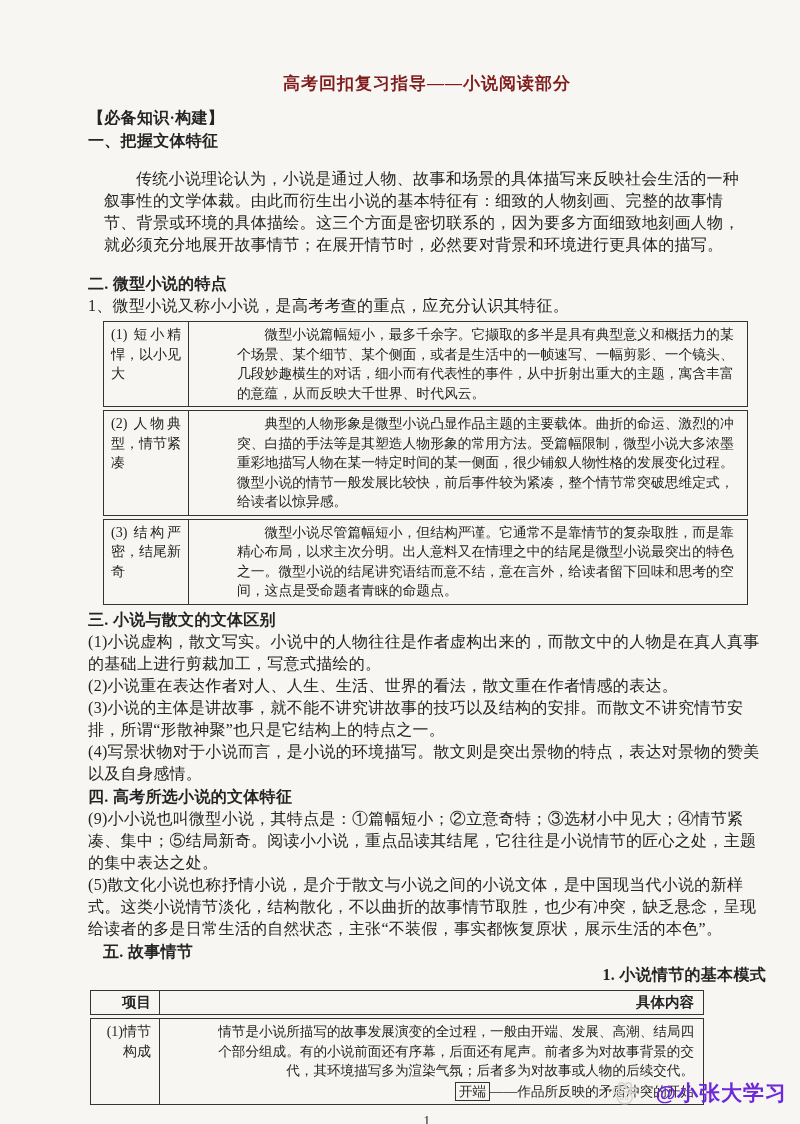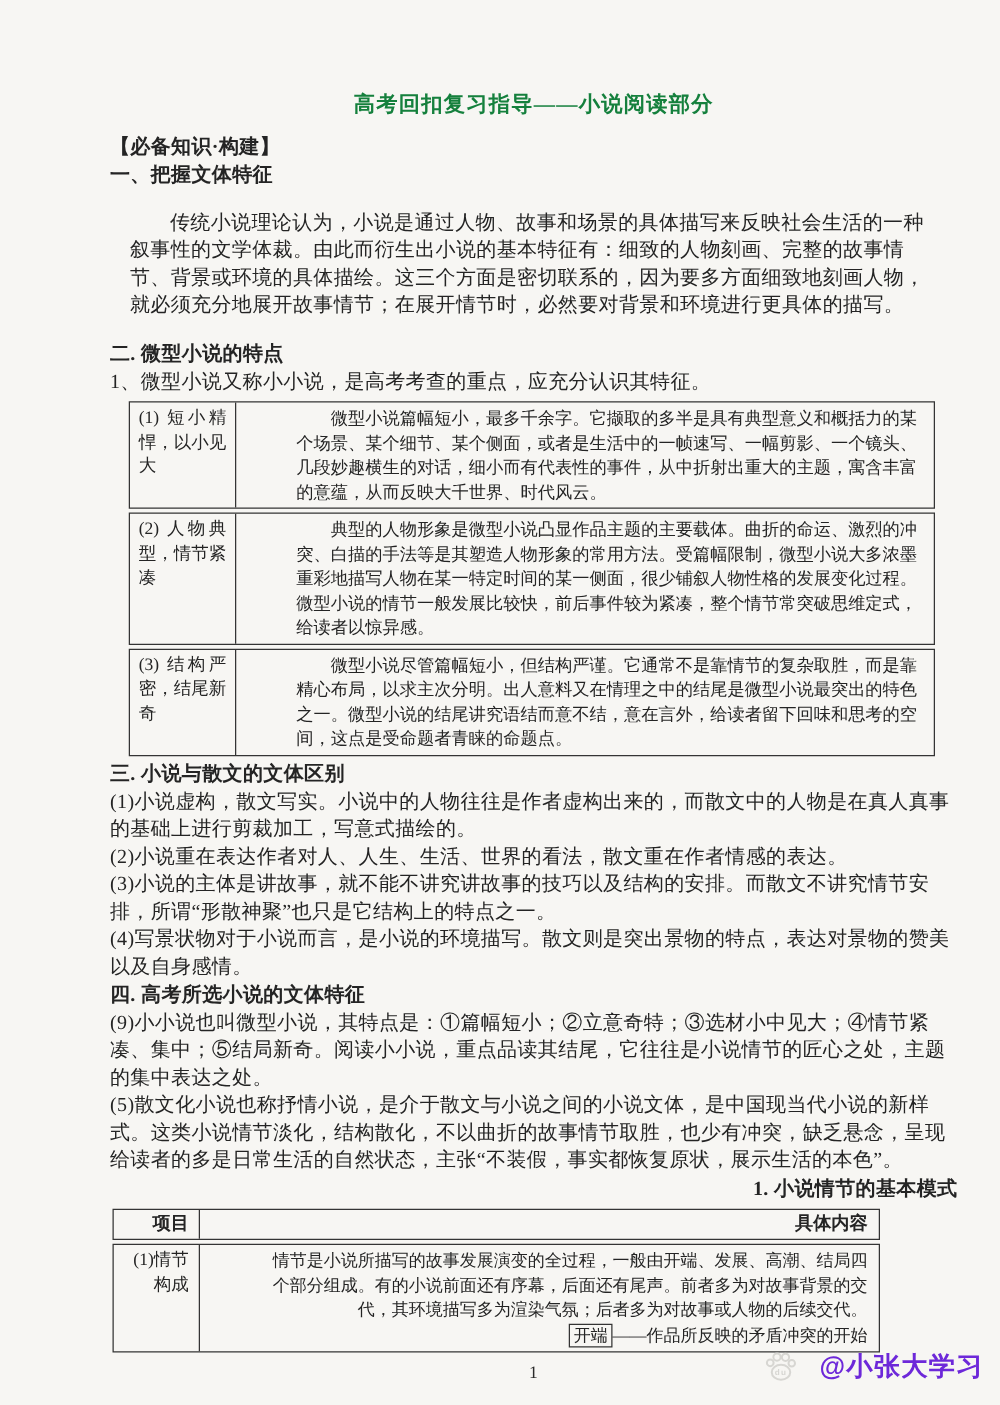--- a/index.html
+++ b/index.html
@@ -9,21 +9,21 @@
     position:relative;
     overflow:hidden;
     font-family:"Liberation Serif","DejaVu Serif",serif;
     color:#242424;
   }
   .content{
     position:absolute;left:88px;top:72px;width:678px;
   }
   .doc-title{
     text-align:center;font-weight:bold;font-size:17px;
-    letter-spacing:1px;line-height:24px;margin-bottom:10px;color:#15803d;
+    letter-spacing:1px;line-height:24px;margin-bottom:10px;color:#7f1d1d;
   }
   .bold-line{font-weight:bold;font-size:16px;line-height:23px;letter-spacing:0.3px;}
   .heading{font-weight:bold;font-size:16px;line-height:23px;letter-spacing:0.3px;}
   .body-line{font-size:16px;line-height:22px;letter-spacing:0.3px;}
   .para{font-size:16px;line-height:22px;letter-spacing:0.3px;text-indent:2em;margin:16px;}
   .item{font-size:16px;line-height:22px;letter-spacing:0.3px;}
 
   
   .t1{margin:4px 0 3px 15px;width:645px;}
   .trow{display:flex;border:1.6px solid #343434;margin-bottom:3px;background:transparent;gap:40px;}
@@ -96,20 +96,21 @@
     <div class="heading">三. 小说与散文的文体区别</div>
     <div class="item">(1)小说虚构，散文写实。小说中的人物往往是作者虚构出来的，而散文中的人物是在真人真事的基础上进行剪裁加工，写意式描绘的。</div>
     <div class="item">(2)小说重在表达作者对人、人生、生活、世界的看法，散文重在作者情感的表达。</div>
     <div class="item">(3)小说的主体是讲故事，就不能不讲究讲故事的技巧以及结构的安排。而散文不讲究情节安排，所谓“形散神聚”也只是它结构上的特点之一。</div>
     <div class="item">(4)写景状物对于小说而言，是小说的环境描写。散文则是突出景物的特点，表达对景物的赞美以及自身感情。</div>
 
     <div class="heading">四. 高考所选小说的文体特征</div>
     <div class="item">(9)小小说也叫微型小说，其特点是：①篇幅短小；②立意奇特；③选材小中见大；④情节紧凑、集中；⑤结局新奇。阅读小小说，重点品读其结尾，它往往是小说情节的匠心之处，主题的集中表达之处。</div>
     <div class="item">(5)散文化小说也称抒情小说，是介于散文与小说之间的小说文体，是中国现当代小说的新样式。这类小说情节淡化，结构散化，不以曲折的故事情节取胜，也少有冲突，缺乏悬念，呈现给读者的多是日常生活的自然状态，主张“不装假，事实都恢复原状，展示生活的本色”。</div>
 
+    <div class="heading" style="margin-left:15px;">五. 故事情节</div>
     <div class="heading" style="margin-left:8px;text-align:right;">1. 小说情节的基本模式</div>
 
     <div class="t2">
       <div class="trow thead-row">
         <div class="tlabel">项目</div>
         <div class="tcontent">具体内容</div>
       </div>
       <div class="trow">
         <div class="tlabel">(1)情节构成</div>
         <div class="tcontent">

